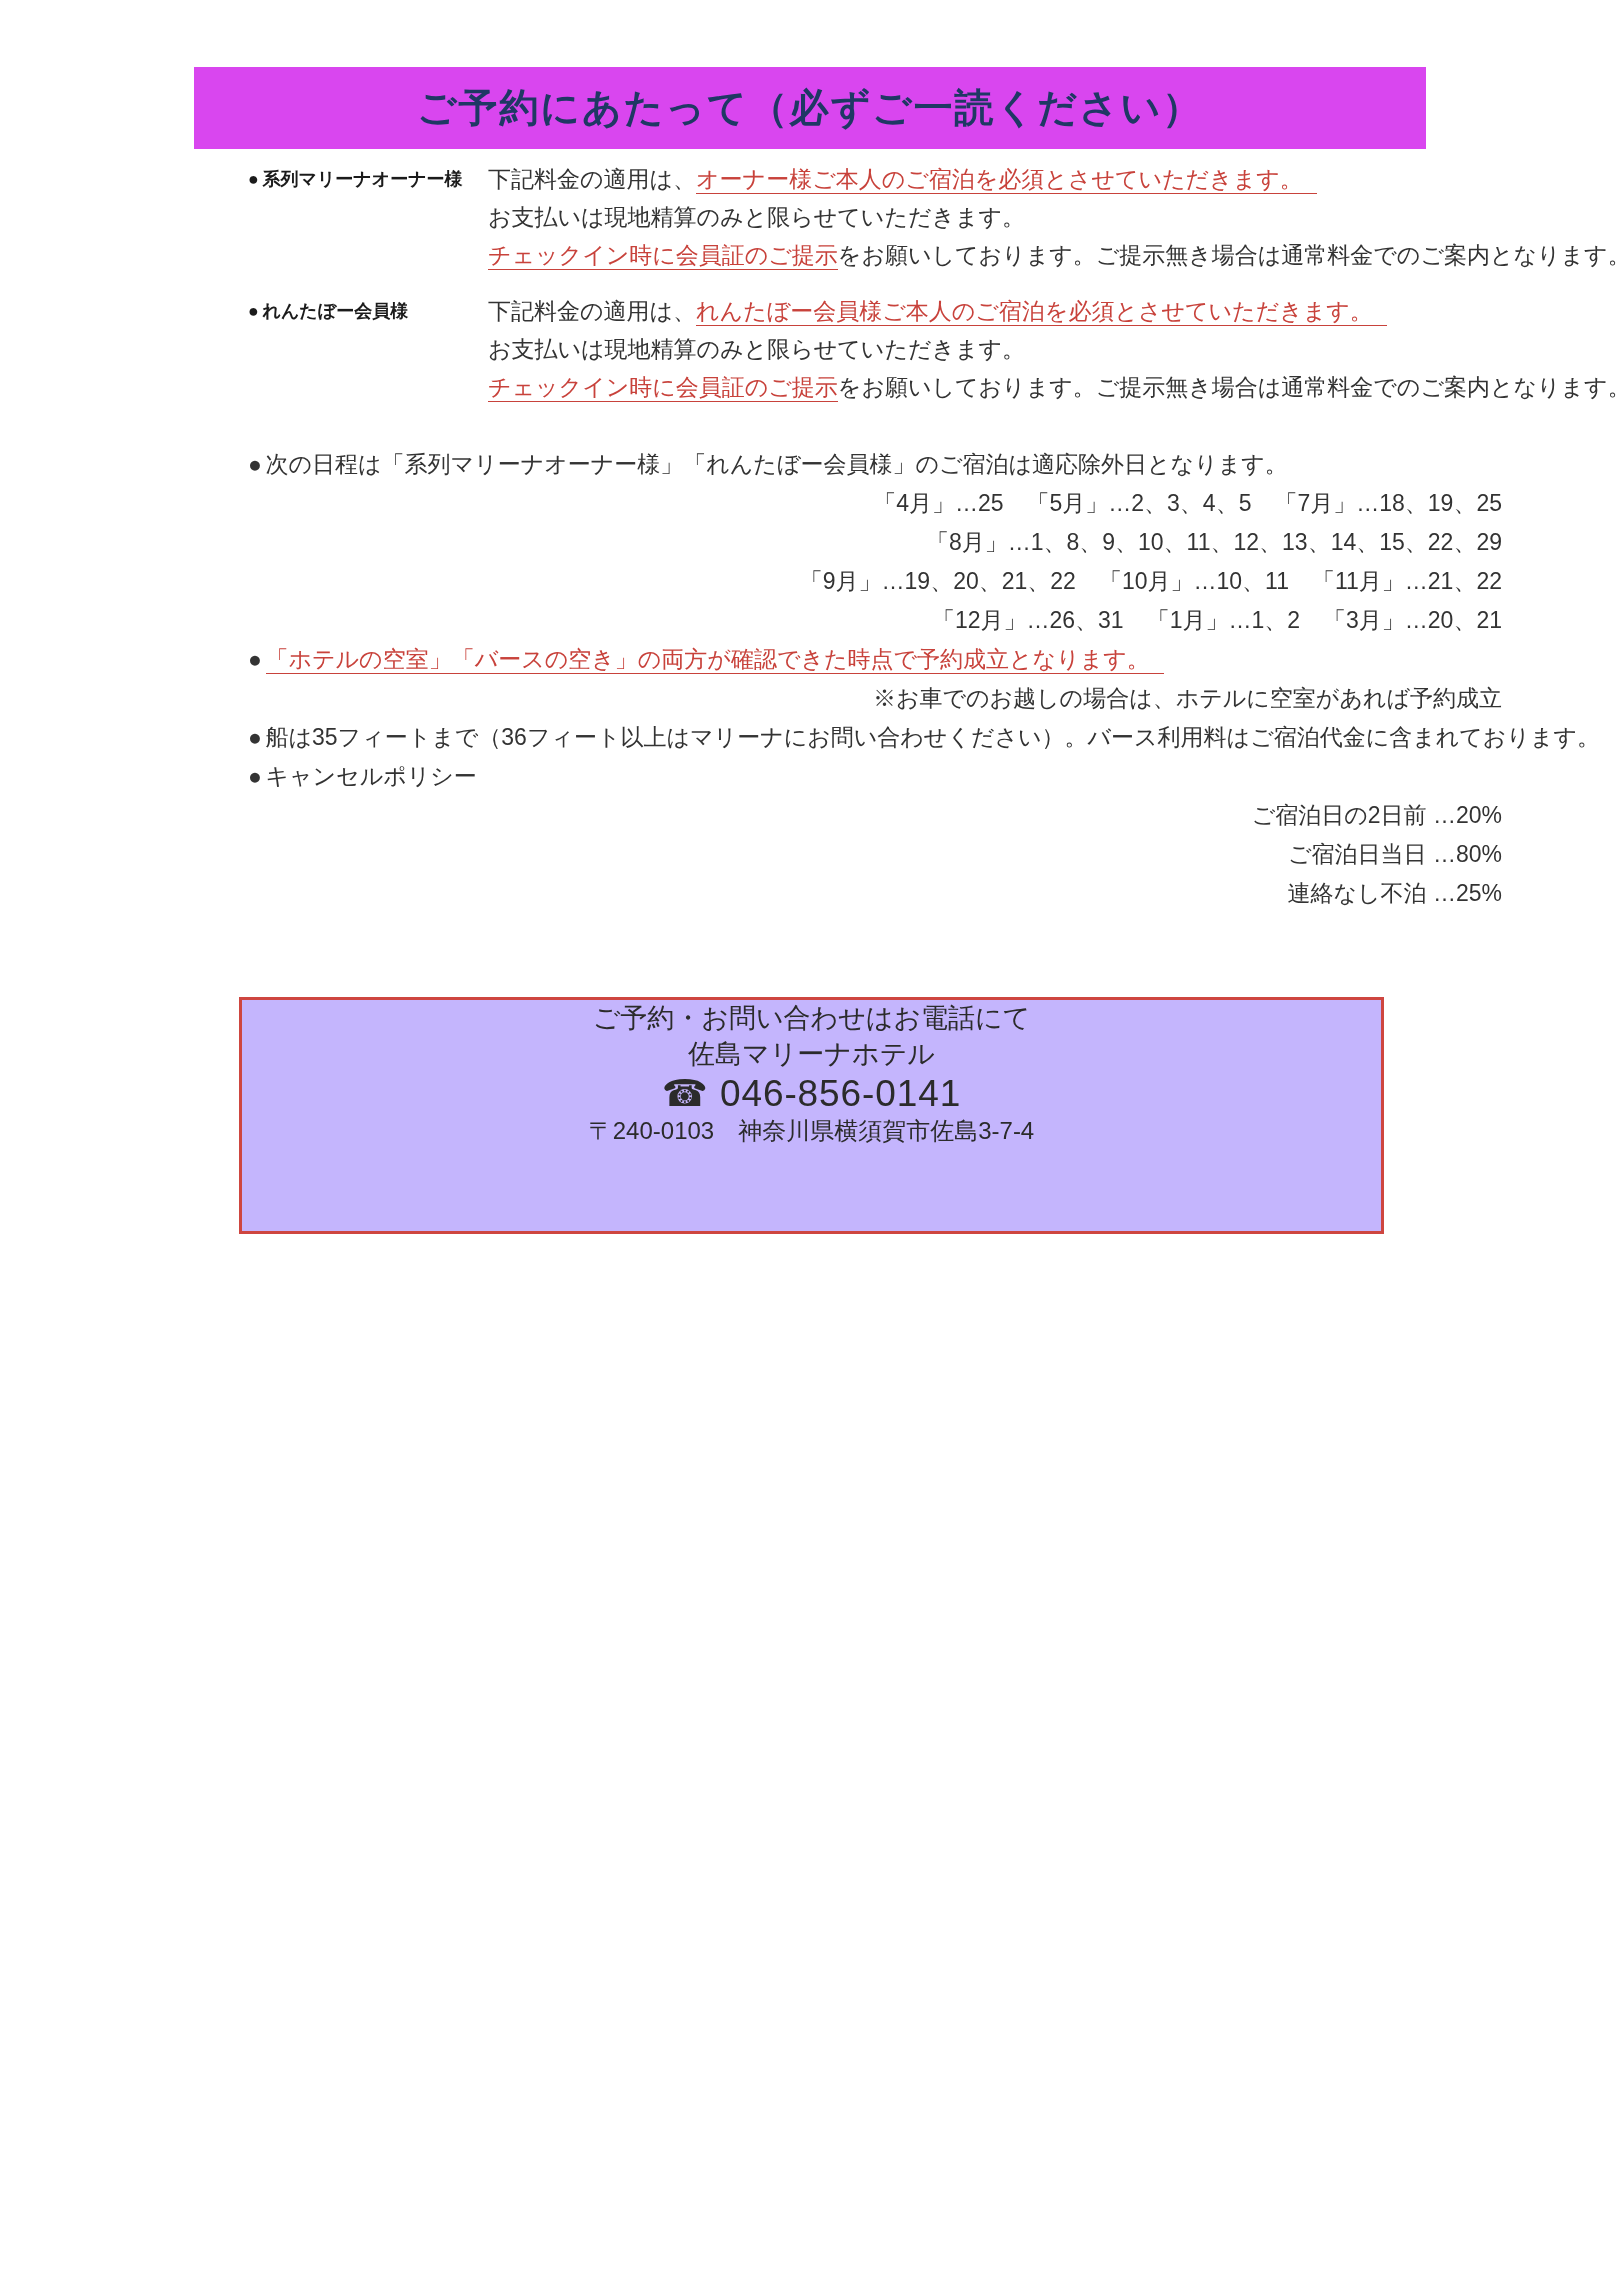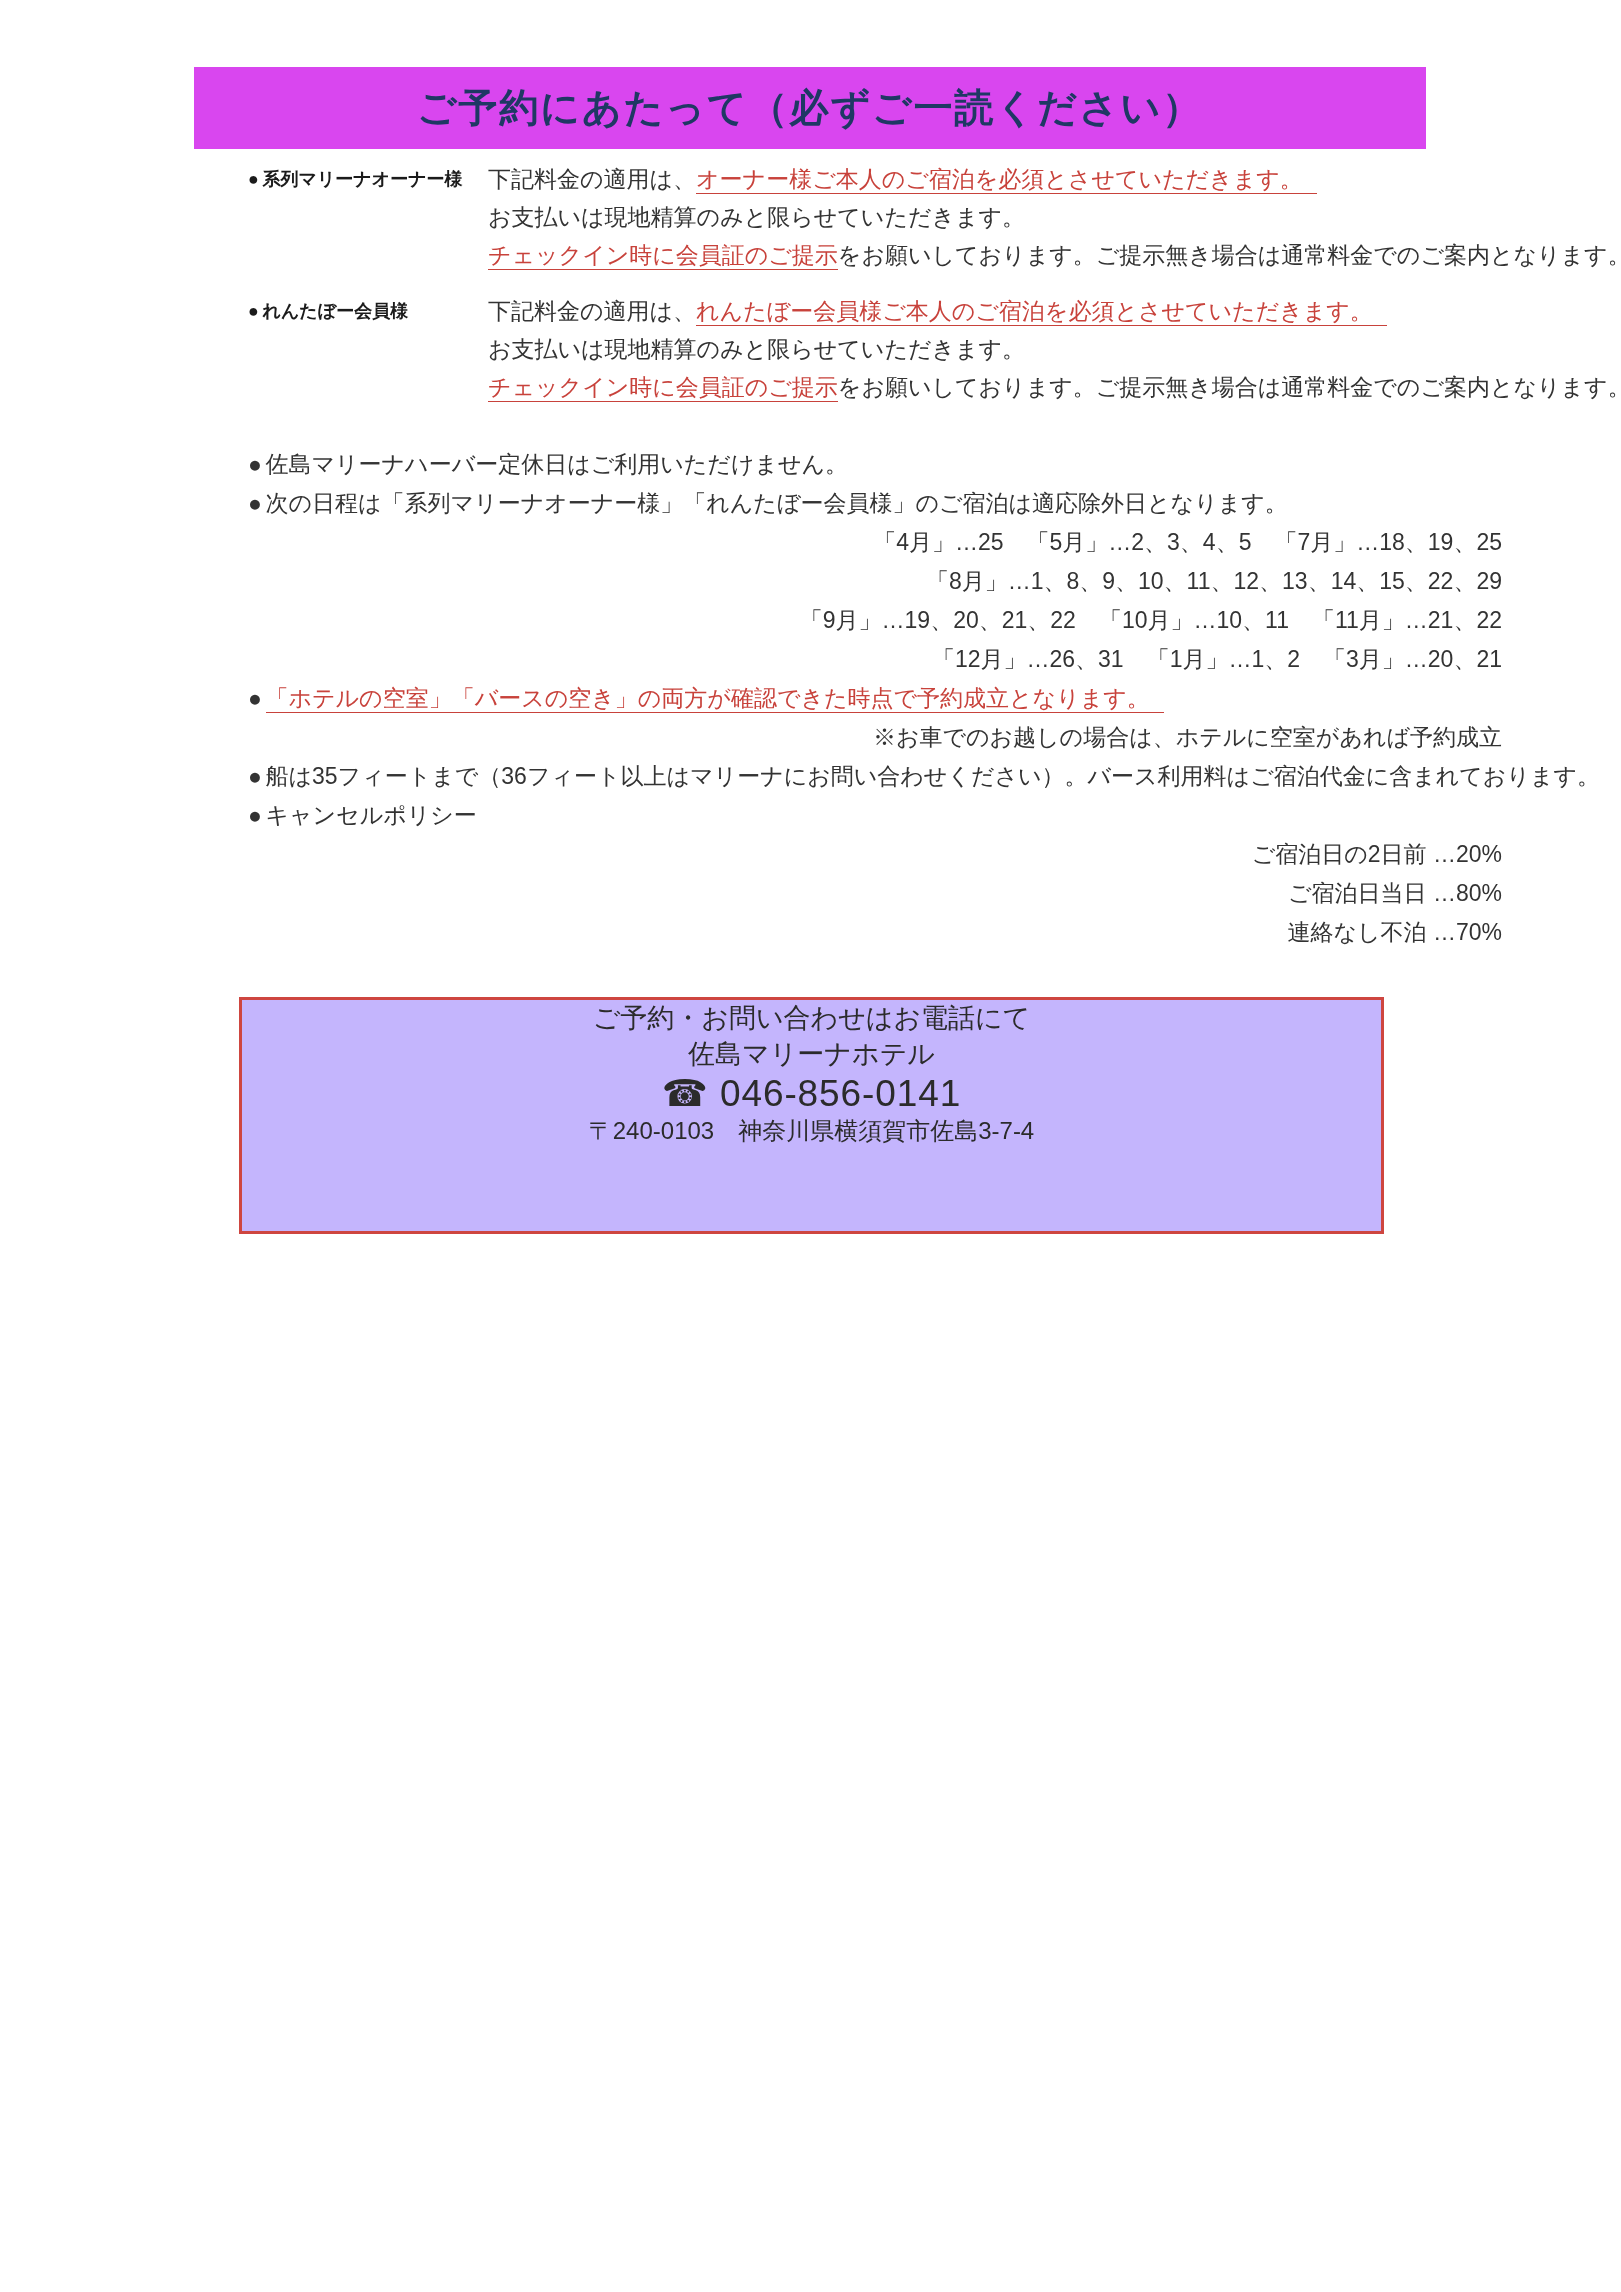--- a/index.html
+++ b/index.html
@@ -71,33 +71,32 @@
       <p><span class="bullet">●</span><span>れんたぼー会員様</span></p>
     </div>
     <div class="sec-body">
       <p><span>下記料金の適用は、</span><span class="ru trail">れんたぼー会員様ご本人のご宿泊を必須とさせていただきます。</span></p>
       <p>お支払いは現地精算のみと限らせていただきます。</p>
       <p><span class="ru">チェックイン時に会員証のご提示</span><span>をお願いしております。ご提示無き場合は通常料金でのご案内となります。</span></p>
     </div>
   </div>
 
   <div class="notes">
-    <p><span class="bullet">●</span><span>佐島マリーナハーバー定休日はご利用いただけません。</span></p>
     <p><span class="bullet">●</span><span>次の日程は「系列マリーナオーナー様」「れんたぼー会員様」のご宿泊は適応除外日となります。</span></p>
     <p class="indent1">「4月」…25　「5月」…2、3、4、5　「7月」…18、19、25</p>
     <p class="indent1">「8月」…1、8、9、10、11、12、13、14、15、22、29</p>
     <p class="indent1">「9月」…19、20、21、22　「10月」…10、11　「11月」…21、22</p>
     <p class="indent1">「12月」…26、31　「1月」…1、2　「3月」…20、21</p>
     <p><span class="bullet">●</span><span class="ru trail">「ホテルの空室」「バースの空き」の両方が確認できた時点で予約成立となります。</span></p>
     <p class="indent2">※お車でのお越しの場合は、ホテルに空室があれば予約成立</p>
     <p><span class="bullet">●</span><span>船は35フィートまで（36フィート以上はマリーナにお問い合わせください）。バース利用料はご宿泊代金に含まれております。</span></p>
     <p><span class="bullet">●</span><span>キャンセルポリシー</span></p>
     <p class="indent2">ご宿泊日の2日前 …20%</p>
     <p class="indent2">ご宿泊日当日 …80%</p>
-    <p class="indent2">連絡なし不泊 …70%</p>
+    <p class="indent2">連絡なし不泊 …25%</p>
   </div>
 
 </div>
 
 <div class="contact-box">
   <p class="cb-line1">ご予約・お問い合わせはお電話にて</p>
   <p class="cb-line2">佐島マリーナホテル</p>
   <p class="cb-phone"><span>☎</span> <span>046-856-0141</span></p>
   <p class="cb-addr">〒240-0103　神奈川県横須賀市佐島3-7-4</p>
 </div>

